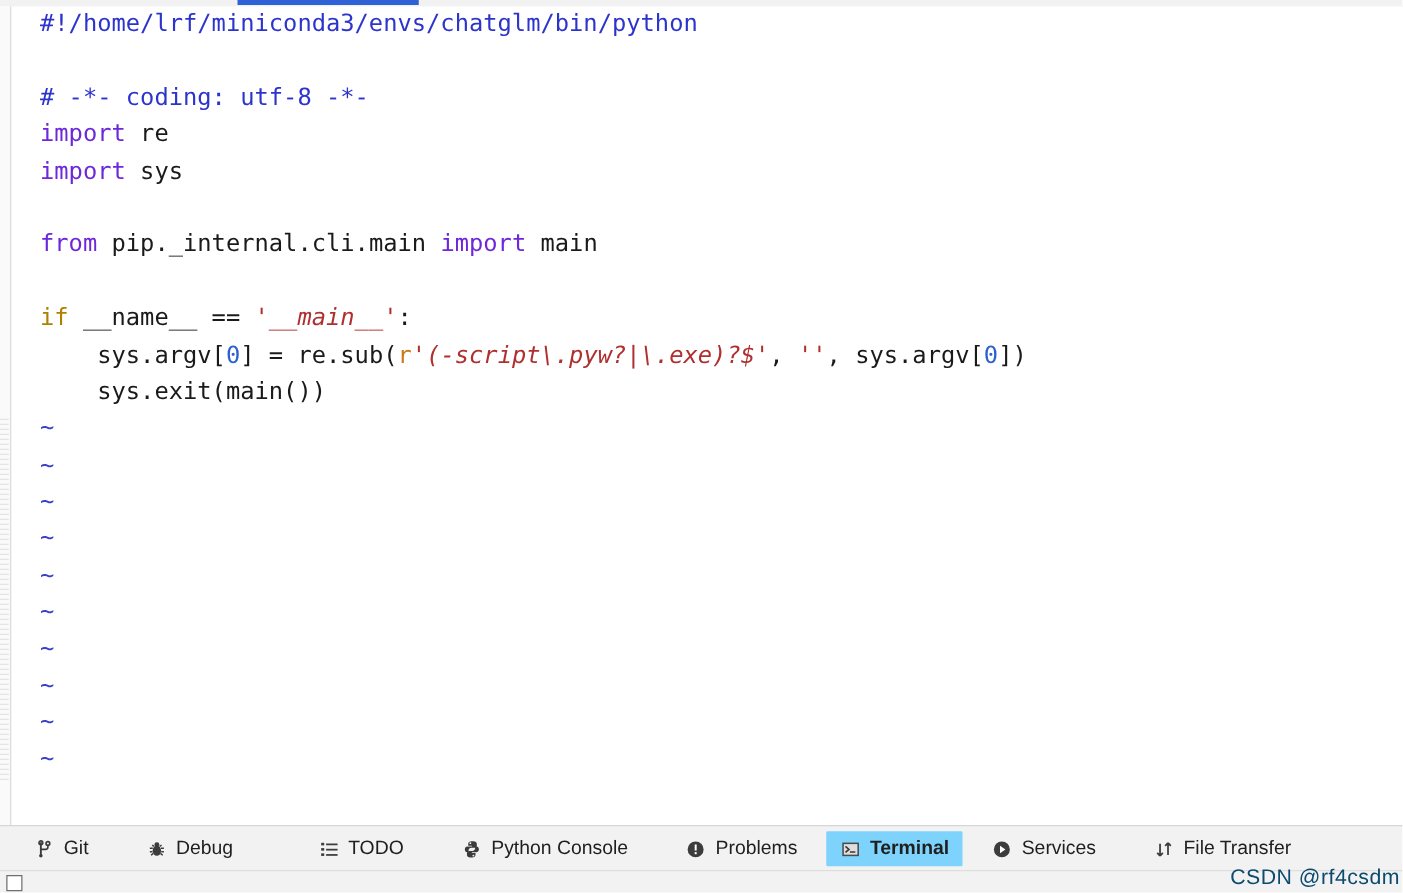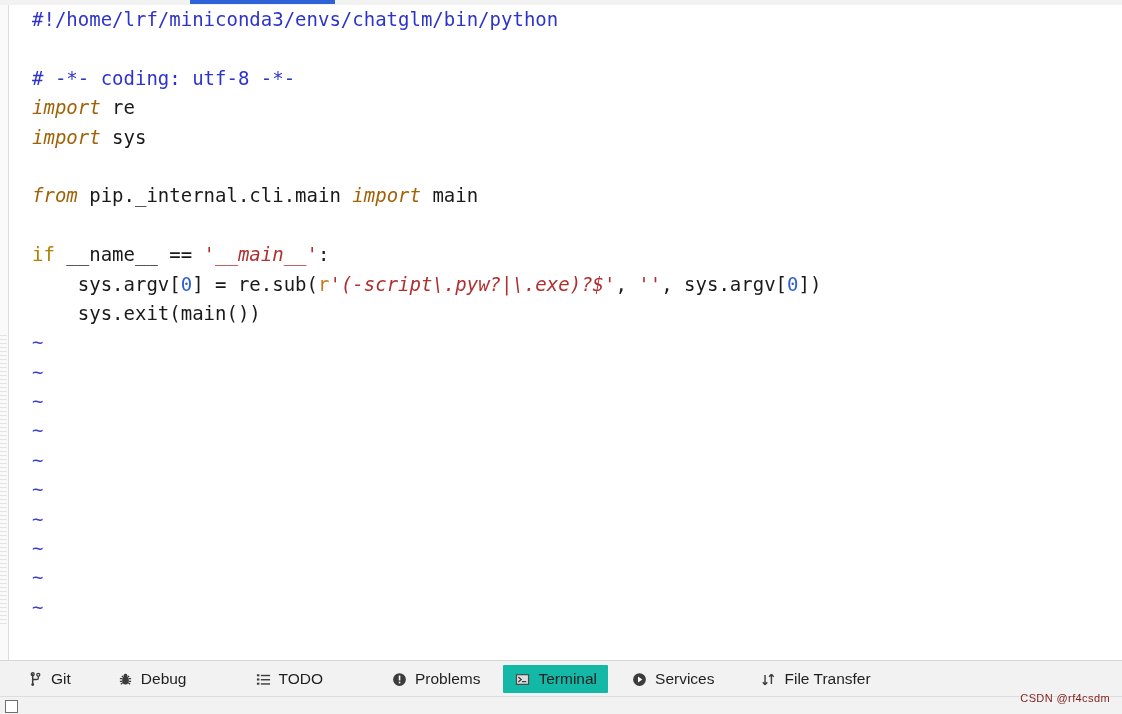--- a/index.html
+++ b/index.html
@@ -68,21 +68,21 @@
     white-space: pre;
     letter-spacing: 0px;
   }
   .code-line {
     height: 29.4px;
     padding-left: 6px;
   }
 
   
   .tok-comment  { color: #2d34cc; }
-  .tok-keyword  { color: #a16207; font-style: italic; }
+  .tok-keyword  { color: #6d28d9; }
   .tok-kw2      { color: #b08000; }
   .tok-plain    { color: #1a1a1a; }
   .tok-string   { color: #b03030; font-style: italic; }
   .tok-prefix   { color: #c97b1c; }
   .tok-number   { color: #2c5fd0; }
   .tok-tilde    { color: #3a41c9; }
 
   
   #tool-window-bar {
     position: absolute;
@@ -102,21 +102,22 @@
     padding: 0 11px;
     margin-left: 2px;
     font-size: 15.5px;
     color: #1f1f1f;
     cursor: default;
     border-radius: 1px;
     white-space: nowrap;
   }
   .tool-tab:first-child { margin-left: 16px; justify-content: space-between; }
   .tool-tab.active {
-    background: #14b8a6;
+    background: #7dd3fc;
+    font-weight: bold;
   }
   .tool-tab .tab-icon {
     display: inline-flex;
     align-items: center;
     justify-content: center;
     width: 17px;
     height: 17px;
     flex: none;
   }
   .tool-tab .tab-label { line-height: 1; }
@@ -147,24 +148,24 @@
   #status-message {
     font-size: 14.5px;
     color: #2a2a2a;
     white-space: nowrap;
     line-height: 1;
   }
 
   
   #watermark {
     position: absolute;
-    right: 12px;
+    right: 2px;
     top: 692px;
-    font-size: 11px;
-    color: #7f1d1d;
+    font-size: 17px;
+    color: #0c4a6e;
     letter-spacing: 0.4px;
     pointer-events: none;
   }
 </style>
 </head>
 <body>
 
 <div id="top-accent-strip">
   <div id="top-accent-bar"></div>
 </div>
@@ -281,20 +282,29 @@
           <rect x="1" y="6.9" width="2.6" height="2.2" fill="#3c3c3c"></rect>
           <rect x="1" y="11.4" width="2.6" height="2.2" fill="#3c3c3c"></rect>
           <rect x="5.2" y="3" width="9.8" height="1.5" fill="#3c3c3c"></rect>
           <rect x="5.2" y="7.5" width="9.8" height="1.5" fill="#3c3c3c"></rect>
           <rect x="5.2" y="12" width="9.8" height="1.5" fill="#3c3c3c"></rect>
         </svg>
       </span>
       <span class="tab-label">TODO</span>
     </div>
     <div class="gap-md"></div>
+    <div class="tool-tab">
+      <span class="tab-icon">
+        <svg width="15" height="15" viewBox="0 0 16 16">
+          <path d="M7.9 1c-2 0-3 .8-3 2.1V5h3.1v.6H4.2c-1.4 0-2.2 1-2.2 2.5s.8 2.4 2.2 2.4h1V8.9c0-1.3 1-2.2 2.4-2.2h2.6c1.2 0 2-.8 2-1.9V3.1C12.2 1.8 11 1 9.4 1zm-1.2.9a.8.8 0 1 1 0 1.6.8.8 0 0 1 0-1.6z" fill="#3c3c3c"></path>
+          <path d="M8.1 15c2 0 3-.8 3-2.1V11H8v-.6h3.8c1.4 0 2.2-1 2.2-2.5s-.8-2.4-2.2-2.4h-1v1.6c0 1.3-1 2.2-2.4 2.2H5.8c-1.2 0-2 .8-2 1.9v1.7C3.8 14.2 5 15 6.6 15zm1.2-.9a.8.8 0 1 1 0-1.6.8.8 0 0 1 0 1.6z" fill="#3c3c3c"></path>
+        </svg>
+      </span>
+      <span class="tab-label">Python Console</span>
+    </div>
     <div class="gap-md"></div>
     <div class="tool-tab">
       <span class="tab-icon">
         <svg width="15" height="15" viewBox="0 0 16 16">
           <circle cx="8" cy="8" r="6.8" fill="#3c3c3c"></circle>
           <rect x="7.2" y="3.8" width="1.7" height="5.2" fill="#ffffff"></rect>
           <rect x="7.2" y="10.3" width="1.7" height="1.8" fill="#ffffff"></rect>
         </svg>
       </span>
       <span class="tab-label">Problems</span>

